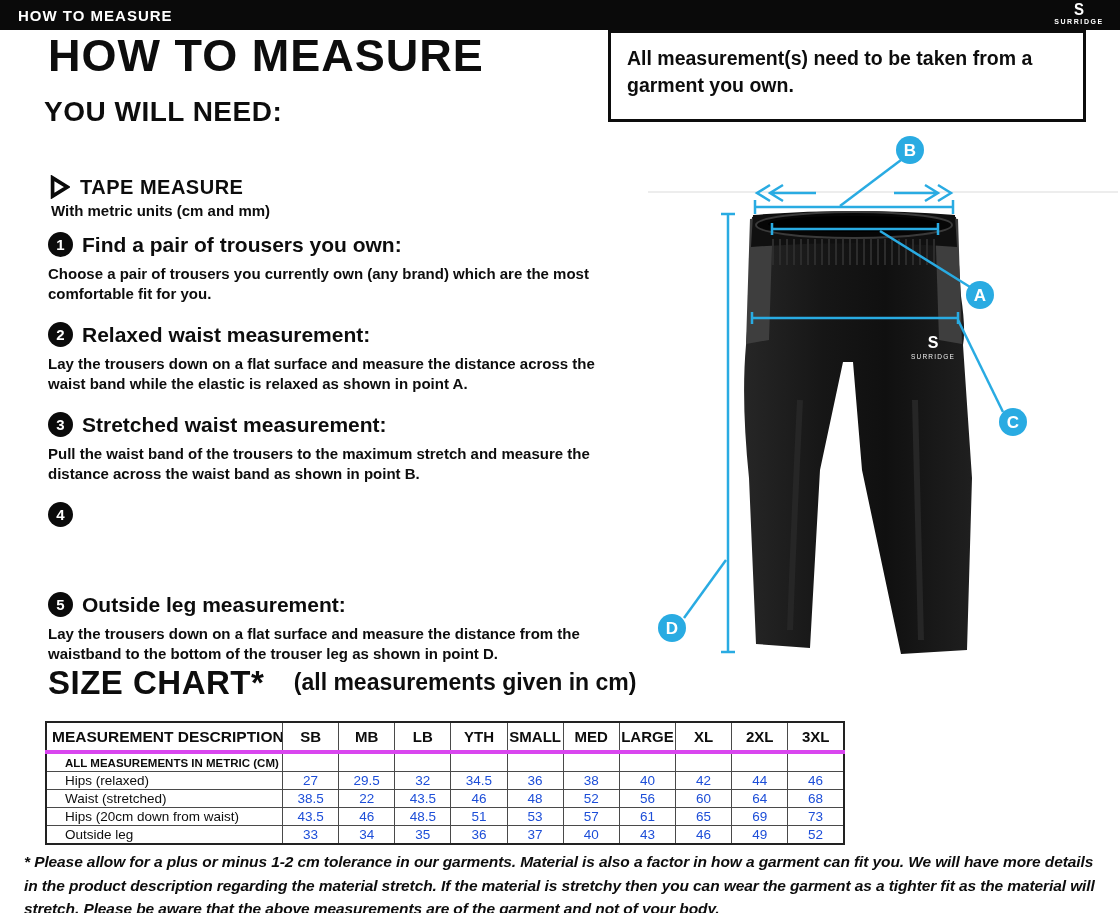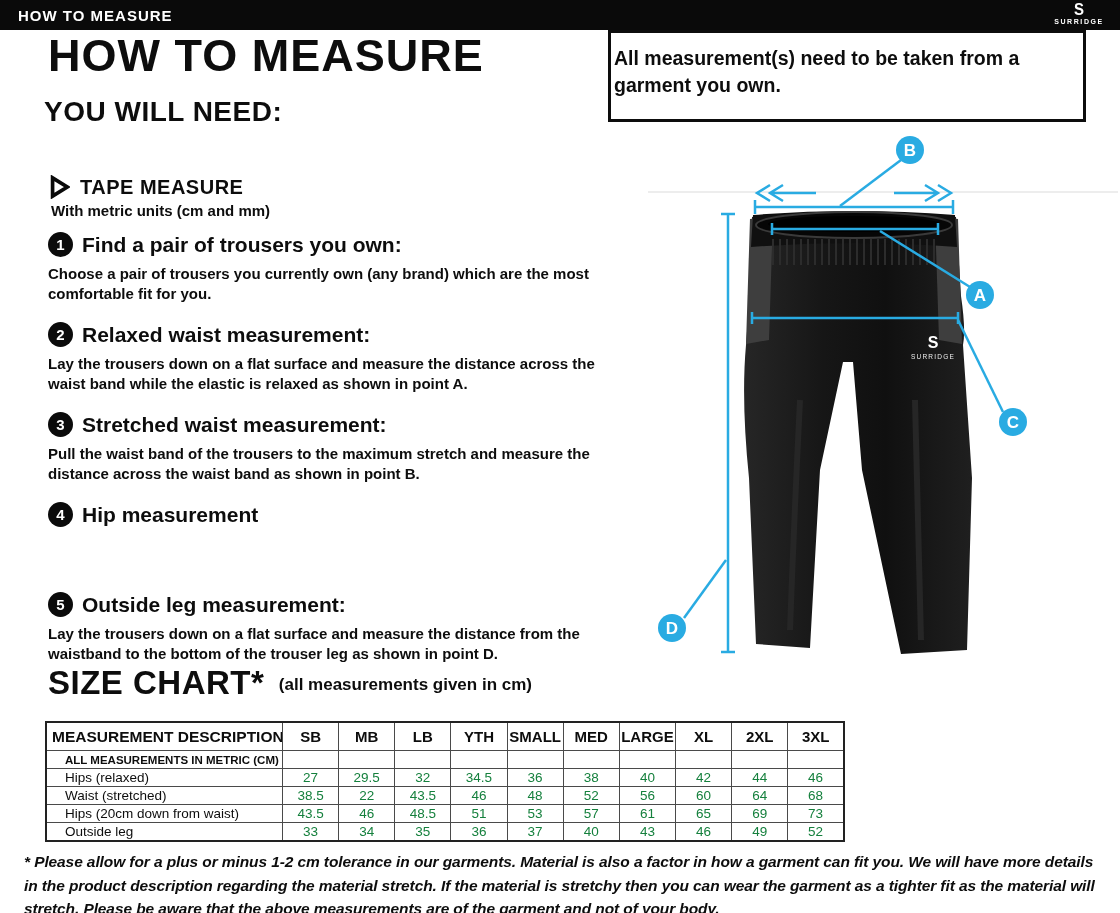--- a/index.html
+++ b/index.html
@@ -11,51 +11,51 @@
   .brand{position:absolute;right:10px;top:1px;width:62px;display:flex;flex-direction:column;align-items:center;line-height:1;}
   .brand-s{color:#fff;font-weight:bold;font-size:15px;transform:scaleY(1.15);}
   .brand-name{color:#fff;font-size:7px;font-weight:bold;letter-spacing:1.6px;margin-top:2px;}
 
   
   .title{position:absolute;left:48px;top:30px;margin:0;font-size:45px;font-weight:bold;letter-spacing:1px;}
   .need{position:absolute;left:44px;top:96px;margin:0;font-size:28px;font-weight:bold;letter-spacing:.5px;}
 
   
   .note-box{position:absolute;left:608px;top:30px;width:478px;height:92px;box-sizing:border-box;
-    border:3px solid #0d0d0d;padding:12px 3px;font-size:19.5px;font-weight:bold;line-height:1.38;}
+    border:3px solid #0d0d0d;padding:12px 16px;font-size:19.5px;font-weight:bold;line-height:1.38;}
 
   
   .tool{position:absolute;left:48px;top:160px;margin-top:15px;}
   .tool-head{display:flex;align-items:center;gap:10px;}
   .tool-name{font-size:20px;font-weight:bold;letter-spacing:.5px;}
   .tool-detail{font-size:15px;font-weight:bold;margin-top:3px;margin-left:3px;}
 
   
   .step{position:absolute;left:48px;width:588px;}
   .step-head{display:flex;align-items:center;gap:9px;}
   .step-num{flex:0 0 auto;width:25px;height:25px;border-radius:50%;background:#0b0b0b;color:#fff;
     display:inline-flex;align-items:center;justify-content:center;font-size:15px;font-weight:bold;}
   .step-title{font-size:21px;font-weight:bold;}
   .step-body{font-size:15px;font-weight:bold;line-height:1.33;margin:7px 0 0 0;}
   #step-1{top:232px}#step-2{top:322px}#step-3{top:412px}#step-4{top:502px}#step-5{top:592px}
 
   
   .chart-head{position:absolute;left:48px;top:664px;}
   .chart-title{font-size:33px;font-weight:bold;letter-spacing:.5px;}
-  .chart-sub{font-size:17px;font-weight:bold;margin-left:10px;position:relative;top:-4px;}
+  .chart-sub{font-size:23px;font-weight:bold;margin-left:25px;position:relative;top:-4px;}
   table.size-chart{position:absolute;left:45px;top:721px;width:800px;border-collapse:collapse;
     table-layout:fixed;border:2px solid #222;}
   .size-chart th,.size-chart td{border:1px solid #4a4a4a;overflow:hidden;white-space:nowrap;}
-  .size-chart thead tr{border-bottom:1px solid #d946ef;}
+  .size-chart thead tr{border-bottom:4px solid #d946ef;}
   .size-chart th{font-size:15px;font-weight:bold;height:27px;text-align:center;padding:0;}
   .size-chart th.desc{width:230px;text-align:left;padding-left:5px;font-size:15.5px;}
   .size-chart td{height:17px;font-size:13.5px;font-weight:normal;text-align:center;padding:0;}
   .size-chart td.desc{text-align:left;padding-left:18px;}
   .size-chart td.metric{font-weight:bold;font-size:11.5px;}
-  .size-chart td.val{color:#15803d;}
+  .size-chart td.val{color:#1d4ed8;}
 
   
   .footnote{position:absolute;left:24px;top:850px;width:1080px;margin:0;
     font-size:15.5px;font-weight:bold;font-style:italic;line-height:1.52;letter-spacing:-.1px;}
 
   
   .diagram{position:absolute;left:640px;top:120px;}
 </style>
 </head>
 <body>
@@ -105,21 +105,20 @@
   <section class="step" id="step-3">
     <div class="step-head">
       <span class="step-num">3</span>
       <span class="step-title">Stretched waist measurement:</span>
     </div>
     <p class="step-body">Pull the waist band of the trousers to the maximum stretch and measure the distance across the waist band as shown in point B.</p>
   </section>
   <section class="step" id="step-4">
     <div class="step-head">
       <span class="step-num">4</span>
-      <span class="step-title">Hip measurement</span>
     </div>
   </section>
   <section class="step" id="step-5">
     <div class="step-head">
       <span class="step-num">5</span>
       <span class="step-title">Outside leg measurement:</span>
     </div>
     <p class="step-body">Lay the trousers down on a flat surface and measure the distance from the waistband to the bottom of the trouser  leg as shown in point D.</p>
   </section>
 

